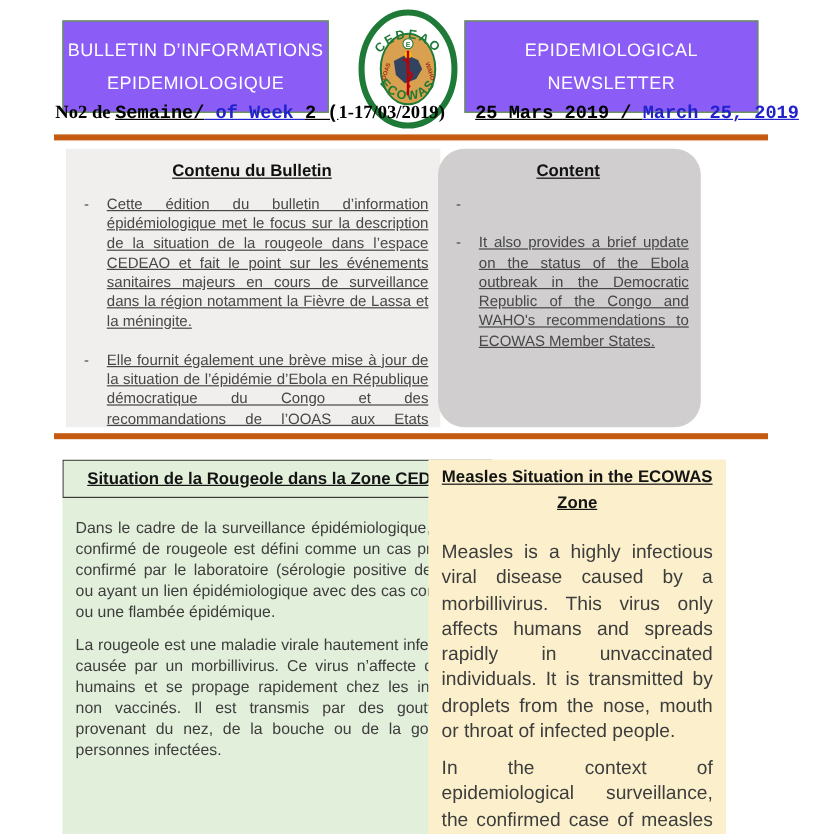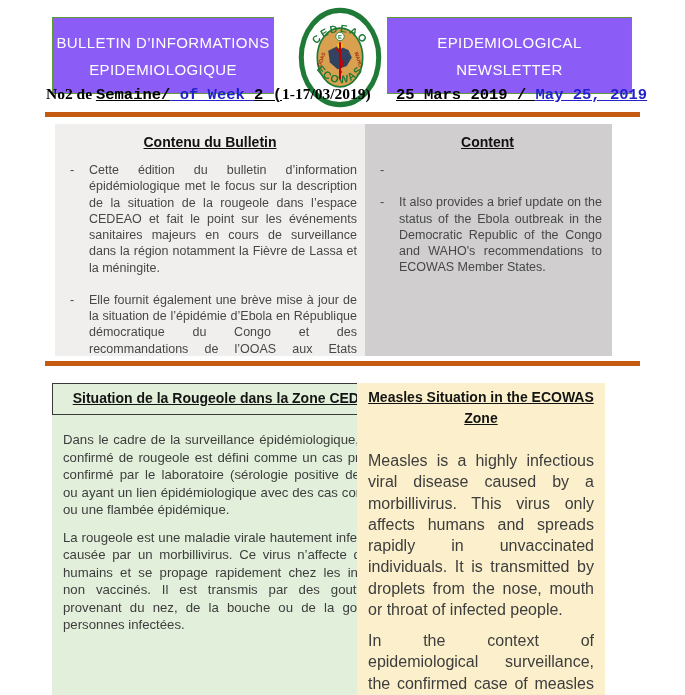--- a/index.html
+++ b/index.html
@@ -22,25 +22,25 @@
   }
   #issue-line{left:46px;width:310px;}
   #date-line{left:396px;width:238px;}
   .u{text-decoration:underline;font-family:Liberation Mono, monospace;}
   .blue{color:#2222cc;}
   .rule{position:absolute;left:45px;width:595px;height:5px;background:#c55a11;}
   #rule1{top:112px;} #rule2{top:361px;}
   
   .toc{position:absolute;top:124px;height:232px;box-sizing:border-box;padding:8px 10px 6px 8px;overflow:hidden;}
   #toc-fr{left:55px;width:312px;background:#f1efed;}
-  #toc-en{left:365px;width:247px;background:#d0cece;}
+  #toc-en{left:365px;width:219px;background:#d0cece;border-radius:22px;}
   .toc-title{margin:2px 0 12px;font-size:14px;font-weight:bold;text-align:center;text-decoration:underline;color:#111;}
   .bullet{display:flex;margin:0 0 16px;color:#474747;font-size:12.5px;line-height:1.3;}
   .bullet .dash{flex:0 0 26px;padding-left:7px;box-sizing:border-box;}
-  .bullet .txt{flex:1;text-align:justify;}
+  .bullet .txt{flex:1;text-align:justify;text-decoration:underline;}
   
   .section{position:absolute;top:383px;height:312px;box-sizing:border-box;padding:0 11px;overflow:hidden;}
   #sec-fr{left:52px;width:358px;background:#e2efda;}
   #sec-en{left:357px;width:248px;background:#fbf0cb;}
   .sec-title{
     margin:0 -11px 16px;padding:4px 10px 5px;text-align:center;font-weight:bold;
     font-size:14px;line-height:1.5;color:#141414;box-sizing:border-box;
   }
   #sec-fr .sec-title{border:1px solid #3a3a3a;}
   .sec-title .inner{text-decoration:underline;}
@@ -81,21 +81,21 @@
   <path d="M45,50 C55,54 45,60 53,64 C58,68 45,72 52,78" fill="none" stroke="#c00000" stroke-width="2"></path>
   <text x="30" y="63" font-size="6" font-weight="bold" fill="#9c2e10" text-anchor="middle" transform="rotate(-72 30 63)">OOAS</text>
   <text x="70" y="63" font-size="6" font-weight="bold" fill="#9c2e10" text-anchor="middle" transform="rotate(72 70 63)">WAHO</text>
 </svg>
 
 <div class="serifline" id="issue-line">
   <span>No2 de </span><span class="u">Semaine/</span><span class="u blue"> of Week </span><span class="u">2 (</span><span>1-17/03/2019)</span>
 </div>
 
 <div class="serifline" id="date-line">
-  <span class="u">25 Mars 2019 / </span><span class="u blue">May 25, 2019</span>
+  <span class="u">25 Mars 2019 / </span><span class="u blue">March 25, 2019</span>
 </div>
 
 <div class="rule" id="rule1"></div>
 
 <div class="toc" id="toc-fr">
   <div class="toc-title">Contenu du Bulletin</div>
   <div class="bullet">
     <span class="dash">-</span>
     <span class="txt">Cette édition du bulletin d’information épidémiologique met le focus sur la description de la situation de la rougeole dans l’espace CEDEAO et fait le point sur les événements sanitaires majeurs en cours de surveillance dans la région notamment la Fièvre de Lassa et la méningite.</span>
   </div>

